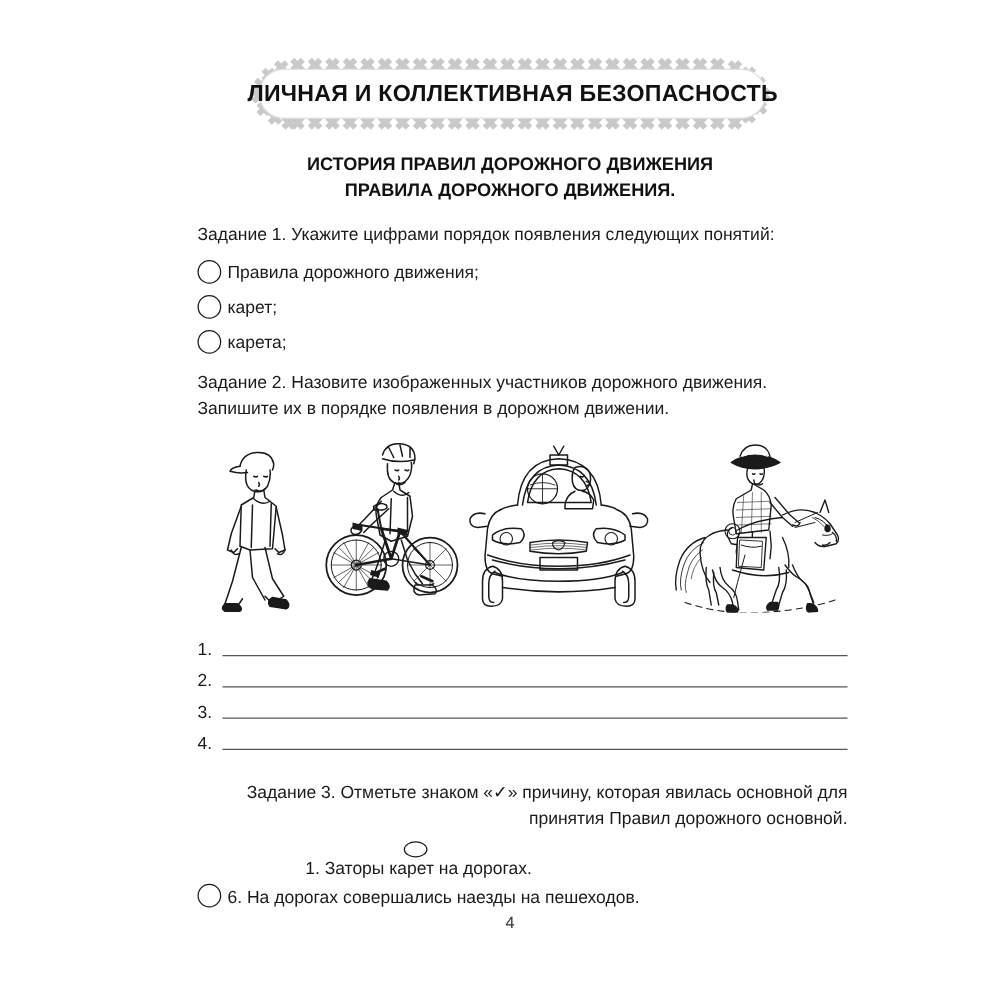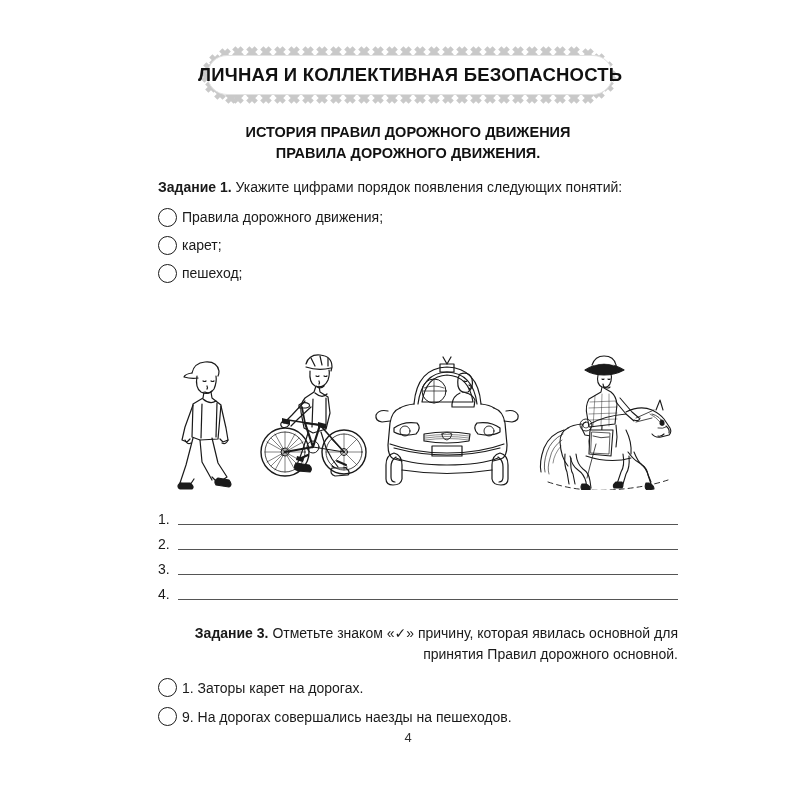--- a/index.html
+++ b/index.html
@@ -77,21 +77,21 @@
 
   
   .task-block {
     position: absolute;
     left: 158px;
     width: 520px;
     font-size: 14px;
     line-height: 21px;
     color: #1a1a1a;
   }
-  .task-label { font-weight: bold; }
+  .task-label { font-weight: normal; }
 
   
   .opt-col {
     position: absolute;
     font-size: 14px;
   }
   .opt-row {
     display: flex;
     align-items: center;
     height: 28px;
@@ -259,25 +259,32 @@
     <div class="opt-row">
       <span class="circle"></span>
       <span class="opt-text">Правила дорожного движения;</span>
     </div>
     <div class="opt-row">
       <span class="circle"></span>
       <span class="opt-text">карет;</span>
     </div>
     <div class="opt-row">
       <span class="circle"></span>
-      <span class="opt-text">пешеход;</span>
-    </div>
-  </div>
-
-
+      <span class="opt-text">карета;</span>
+    </div>
+  </div>
+
+
+  <div class="task-block" style="top:295px;">
+    <div>
+      <span class="task-label">Задание 2.</span>
+      <span>Назовите изображенных участников дорожного движения.</span>
+    </div>
+    <div>Запишите их в порядке появления в дорожном движении.</div>
+  </div>
 
   <div class="figures">
 
     <div class="fig" style="left:8px; width:88px;">
       <svg viewBox="0 0 88 142" width="88" height="142" fill="none" stroke="#1a1a1a" stroke-width="1.2" stroke-linejoin="round" stroke-linecap="round">
 
         <path d="M26 25 q2 -10 13 -11 q12 -1 14 9 q0 3 -1 5"></path>
         <path d="M26 25 q-7 1 -8 4 q7 2 14 1"></path>
 
         <path d="M31 28 q-2 12 4 16 q8 4 13 -3 q3 -7 2 -13"></path>
@@ -517,25 +524,25 @@
 
   <div class="task-block" style="top:623px;text-align:right;">
     <div>
       <span class="task-label">Задание 3.</span>
       <span>Отметьте знаком «✓» причину, которая явилась основной для</span>
     </div>
     <div>принятия Правил дорожного основной.</div>
   </div>
 
   <div class="opt-col" style="left:158px; top:673px;">
+    <div class="opt-row" style="height:29px;flex-direction:column;">
+      <span class="circle"></span>
+      <span class="opt-text">1. Заторы карет на дорогах.</span>
+    </div>
     <div class="opt-row" style="height:29px;">
       <span class="circle"></span>
-      <span class="opt-text">1. Заторы карет на дорогах.</span>
-    </div>
-    <div class="opt-row" style="height:29px;">
-      <span class="circle"></span>
-      <span class="opt-text">9. На дорогах совершались наезды на пешеходов.</span>
+      <span class="opt-text">6. На дорогах совершались наезды на пешеходов.</span>
     </div>
   </div>
 
   <div class="folio">4</div>
 
 </div>
 
 </body></html>

